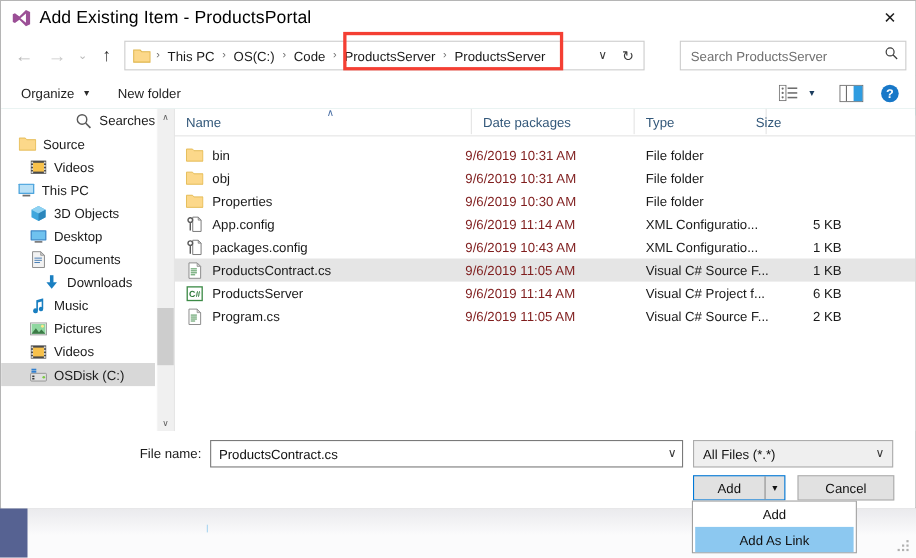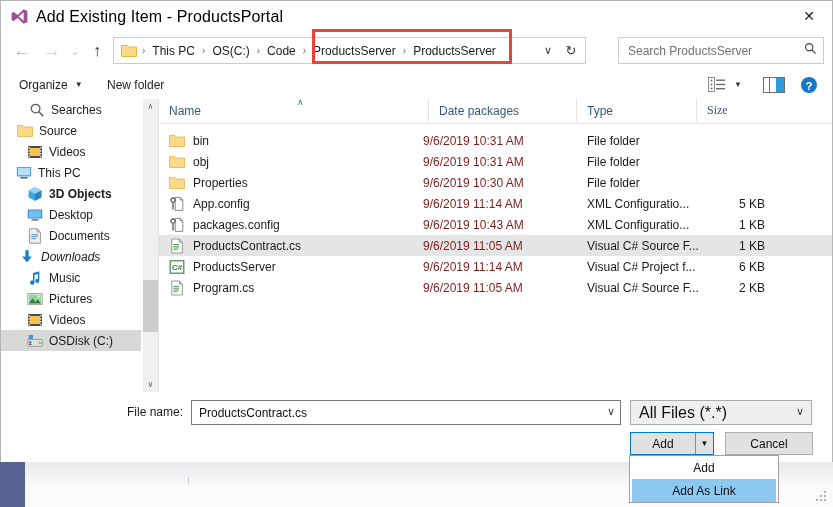--- a/index.html
+++ b/index.html
@@ -201,21 +201,21 @@
   .col-cell {
     position: absolute; top: 0; height: 23px;
     display: flex; align-items: center;
     font-size: 12px; color: #33587a;
     border-right: 1px solid #e4e4e4;
     box-sizing: border-box; padding-left: 10px;
   }
   .col-name { left: 0;   width: 270px; }
   .col-date { left: 270px; width: 148px; }
   .col-type { left: 418px; width: 120px; }
-  .col-size { left: 538px; width: 75px; border-right: none; font-family: Liberation Serif, serif; }
+  .col-size { left: 518px; width: 75px; border-right: none; }
 
   .frow {
     position: absolute; left: 0; width: 673px; height: 21px;
     font-size: 12px; color: #1a1a1a;
   }
   .frow.sel { background: #e5e5e5; }
   .fcell { position: absolute; top: 0; height: 21px; display: flex; align-items: center; }
   .fc-name { left: 10px; width: 260px; }
   .fc-date { left: 264px; width: 140px; color:#7f1d1d; }
   .fc-type { left: 428px; width: 120px; }
@@ -239,21 +239,21 @@
   }
   .fname-value { margin-left: 7px; font-size: 12px; color: #111111; }
   .fname-chev {
     position: absolute; right: 5px; top: 4px; font-size: 11px; color: #3a3a3a;
   }
   .filter-combo {
     position: absolute; left: 629px; top: 8px; width: 182px; height: 25px;
     border: 1px solid #acacac; background: #efefef;
     box-sizing: border-box; display: flex; align-items: center;
   }
-  .filter-value { margin-left: 8px; font-size: 16px; color: #111111; }
+  .filter-value { margin-left: 8px; font-size: 12px; color: #111111; }
   .filter-chev {
     position: absolute; right: 7px; top: 4px; font-size: 11px; color: #3a3a3a;
   }
 
   .add-split {
     position: absolute; left: 629px; top: 431px; width: 84px; height: 23px;
     border: 1px solid #0078d7; background: #e1e1e1;
     box-sizing: border-box; display: flex; align-items: stretch;
   }
   .add-main {
@@ -383,21 +383,21 @@
         <svg width="18" height="18" viewBox="0 0 18 18">
           <circle cx="9" cy="9" r="8" fill="#1878c8"></circle>
           <text x="9" y="13.5" font-size="11.5" font-family="Liberation Sans, sans-serif" fill="#ffffff" text-anchor="middle" font-weight="bold">?</text>
         </svg>
       </div>
     </div>
 
     <div class="content">
 
       <div class="navpane" id="navpane">
-          <div class="tree-item" style="padding-left: 28px;">
+          <div class="tree-item" style="padding-left: 14px; justify-content: flex-end;">
             <span class="tree-ico">
               <svg width="16" height="16" viewBox="0 0 16 16">
                 <circle cx="6.6" cy="6.6" r="4.3" fill="none" stroke="#5a5a5a" stroke-width="1.3"></circle>
                 <line x1="9.8" y1="9.8" x2="14.2" y2="14.2" stroke="#5a5a5a" stroke-width="1.5"></line>
               </svg>
             </span>
             <span>Searches</span>
           </div>
           <div class="tree-item" style="padding-left: 16px;">
             <span class="tree-ico">
@@ -427,21 +427,21 @@
           <div class="tree-item" style="padding-left: 15px;">
             <span class="tree-ico">
               <svg width="16" height="16" viewBox="0 0 16 16">
                 <rect x="0.8" y="2" width="14.4" height="9.4" rx="0.6" fill="#4fa5dd"></rect>
                 <rect x="2" y="3.1" width="12" height="7.1" fill="#b9e0f6"></rect>
                 <rect x="4.5" y="12" width="7" height="1.6" fill="#6d6d6d"></rect>
               </svg>
             </span>
             <span>This PC</span>
           </div>
-          <div class="tree-item" style="padding-left: 26px; font-weight: bold;">
+          <div class="tree-item" style="padding-left: 26px;">
             <span class="tree-ico">
               <svg width="16" height="16" viewBox="0 0 16 16">
                 <path d="M8 1.2 L14.4 4.6 L14.4 11.4 L8 14.8 L1.6 11.4 L1.6 4.6 Z" fill="#3fa7dd"></path>
                 <path d="M8 1.2 L14.4 4.6 L8 8.0 L1.6 4.6 Z" fill="#8fd2f2"></path>
                 <path d="M8 8.0 L14.4 4.6 L14.4 11.4 L8 14.8 Z" fill="#2b86bb"></path>
               </svg>
             </span>
             <span>3D Objects</span>
           </div>
           <div class="tree-item" style="padding-left: 26px;">
@@ -459,21 +459,21 @@
               <svg width="16" height="16" viewBox="0 0 16 16">
                 <path d="M2.6 0.8 h7.4 l3.4 3.3 v11.1 h-10.8 z" fill="#f2f2f2" stroke="#8d8d8d" stroke-width="0.9"></path>
                 <path d="M10 0.9 v3.2 h3.3 z" fill="#cfcfcf" stroke="#8d8d8d" stroke-width="0.7"></path>
                 <rect x="4.3" y="6.2" width="6.8" height="0.9" fill="#4a7fb5"></rect>
                 <rect x="4.3" y="8.2" width="6.8" height="0.9" fill="#4a7fb5"></rect>
                 <rect x="4.3" y="10.2" width="5" height="0.9" fill="#4a7fb5"></rect>
               </svg>
             </span>
             <span>Documents</span>
           </div>
-          <div class="tree-item" style="padding-left: 18px; font-style: italic;">
+          <div class="tree-item" style="padding-left: 38px;">
             <span class="tree-ico">
               <svg width="16" height="16" viewBox="0 0 16 16">
                 <rect x="6.4" y="1.2" width="3.2" height="7" fill="#1a7fc1"></rect>
                 <path d="M3.2 7.6 L12.8 7.6 L8 13.6 Z" fill="#1a7fc1"></path>
               </svg>
             </span>
             <span>Downloads</span>
           </div>
           <div class="tree-item" style="padding-left: 26px;">
             <span class="tree-ico">

